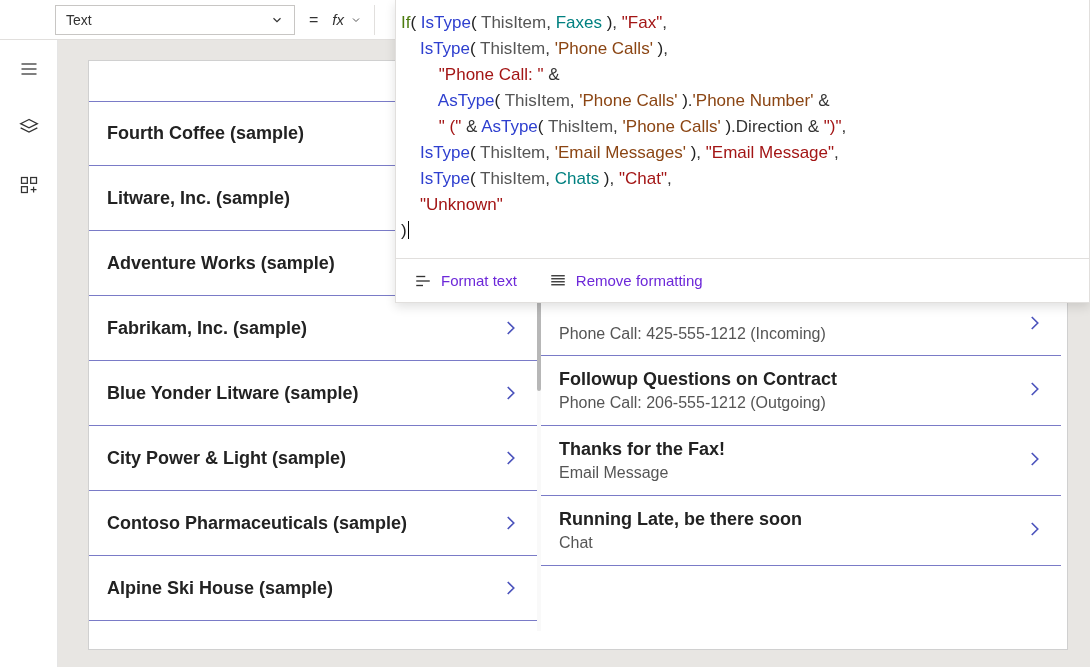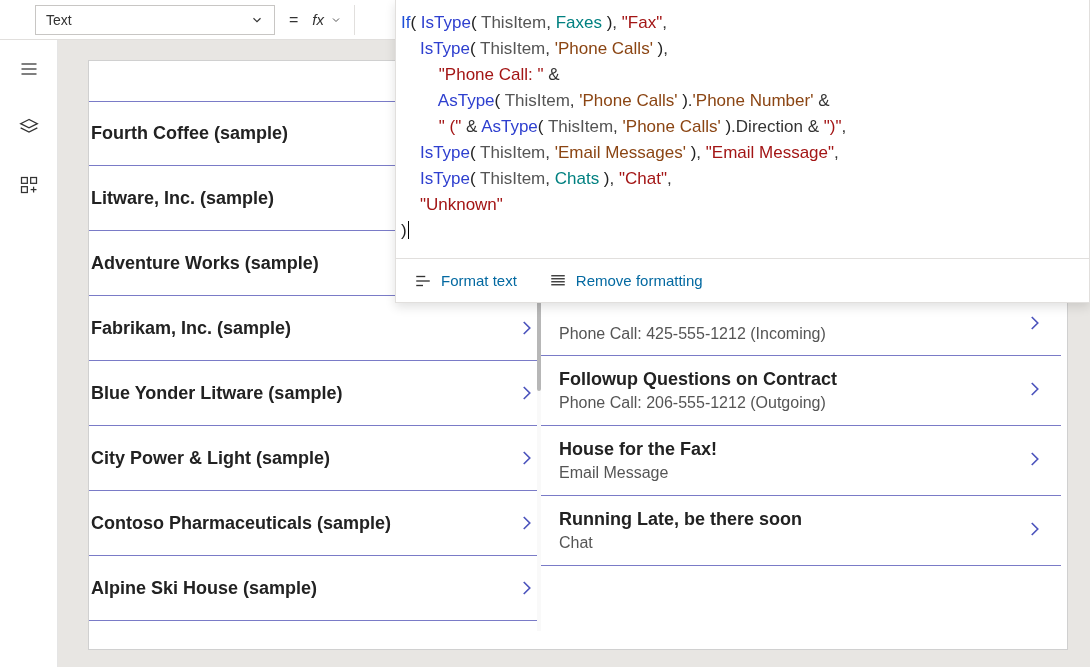--- a/index.html
+++ b/index.html
@@ -42,21 +42,21 @@
       top: 0;
       height: 40px;
       width: 100%;
       background: #ffffff;
       border-bottom: 1px solid #e1dfdd;
       display: flex;
       align-items: center;
       z-index: 5;
     }
     .prop-select {
-      margin-left: 35px;
+      margin-left: 55px;
       width: 240px;
       height: 30px;
       border: 1px solid #c8c6c4;
       background: #fff;
       display: flex;
       align-items: center;
       justify-content: space-between;
       padding: 0 10px;
       font-size: 14px;
       color: #333;
@@ -95,21 +95,21 @@
     .formula-code {
       font-family: Consolas, "Courier New", monospace;
       font-size: 17px;
       line-height: 25px;
       padding: 10px 14px 14px 5px;
       white-space: pre;
       overflow: hidden;
       color: #333;
     }
     .c-blue   { color: #2e3fcf; }   
-    .c-purple { color: #1d4ed8; }   
+    .c-purple { color: #4d7c0f; }   
     .c-teal   { color: #008080; }   
     .c-brown  { color: #a31515; }   
     .c-quote  { color: #8b4513; }   
     .c-gray   { color: #555555; }   
     .c-paren  { color: #222; }
     .caret {
       display: inline-block;
       width: 1px;
       height: 18px;
       background: #000;
@@ -119,21 +119,21 @@
     }
 
     .formula-footer {
       display: flex;
       align-items: center;
       height: 44px;
       border-top: 1px solid #e1dfdd;
       padding: 0 18px;
       gap: 32px;
       font-size: 15px;
-      color: #0369a1;
+      color: #6d28d9;
     }
     .footer-btn {
       display: flex;
       align-items: center;
       gap: 9px;
       cursor: pointer;
     }
     .footer-btn svg { width: 18px; height: 18px; stroke: #333; }
 
     
@@ -163,21 +163,21 @@
       top: 40px;
       width: 448px;
       bottom: 18px;
       background: #ffffff;
     }
     .gal-item {
       height: 65px;
       display: flex;
       align-items: center;
       justify-content: space-between;
-      padding: 0 2px;
+      padding: 0 18px;
       border-bottom: 1px solid #7a7bc7;
       font-size: 18px;
       font-weight: 600;
       color: #222;
       cursor: pointer;
     }
     .gal-item:first-child {
       border-top: 1px solid #7a7bc7;
     }
     .gal-item .chev { display:flex; }
@@ -365,21 +365,21 @@
         <div class="act-text">
           <div class="title">Followup Questions on Contract</div>
           <div class="sub">Phone Call: 206-555-1212 (Outgoing)</div>
         </div>
         <span class="chev"><svg viewBox="0 0 24 24">
               <polyline points="9 4 17 12 9 20"></polyline>
             </svg></span>
       </div>
       <div class="act-item">
         <div class="act-text">
-          <div class="title">House for the Fax!</div>
+          <div class="title">Thanks for the Fax!</div>
           <div class="sub">Email Message</div>
         </div>
         <span class="chev"><svg viewBox="0 0 24 24">
               <polyline points="9 4 17 12 9 20"></polyline>
             </svg></span>
       </div>
       <div class="act-item">
         <div class="act-text">
           <div class="title">Running Late, be there soon</div>
           <div class="sub">Chat</div>

